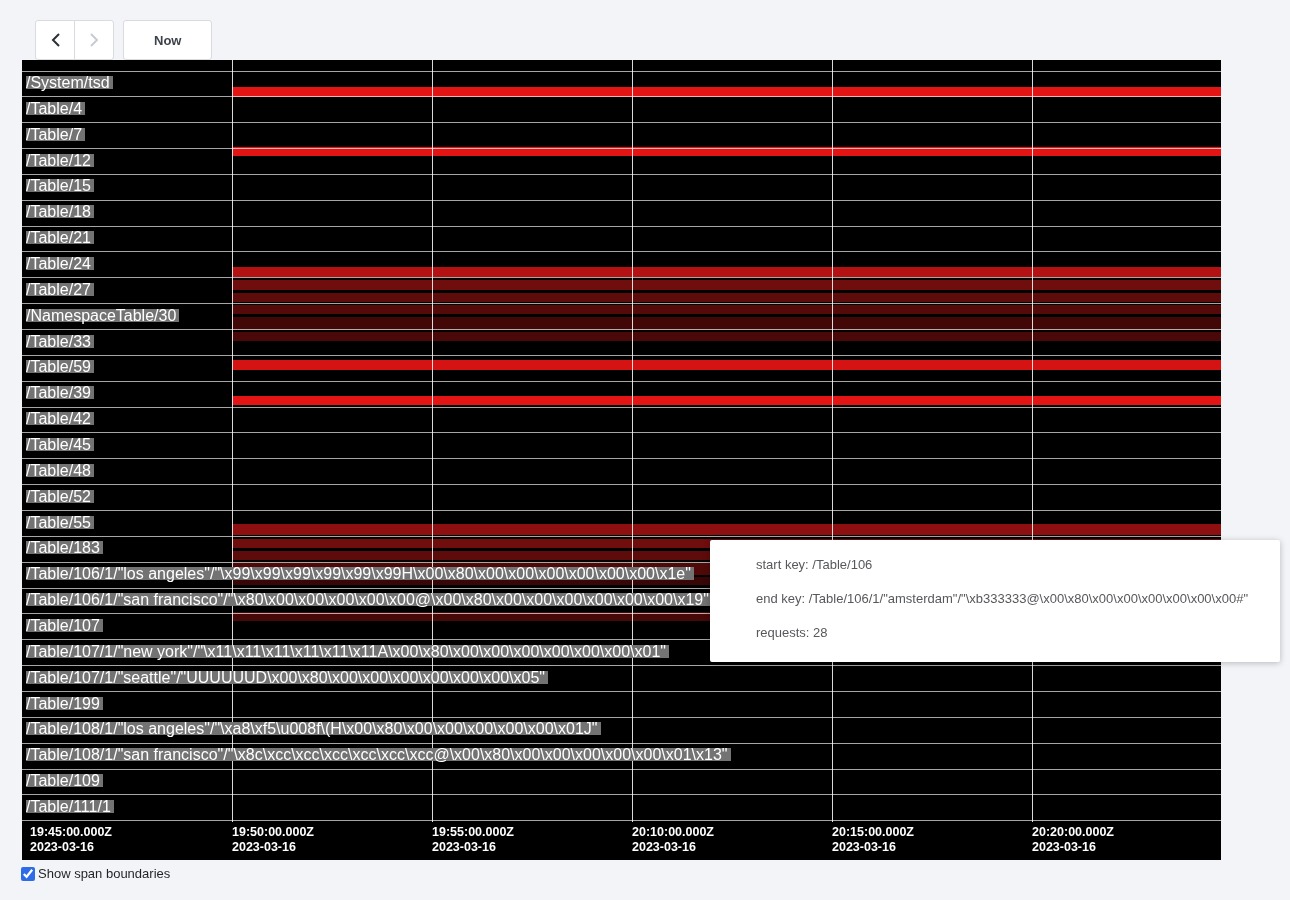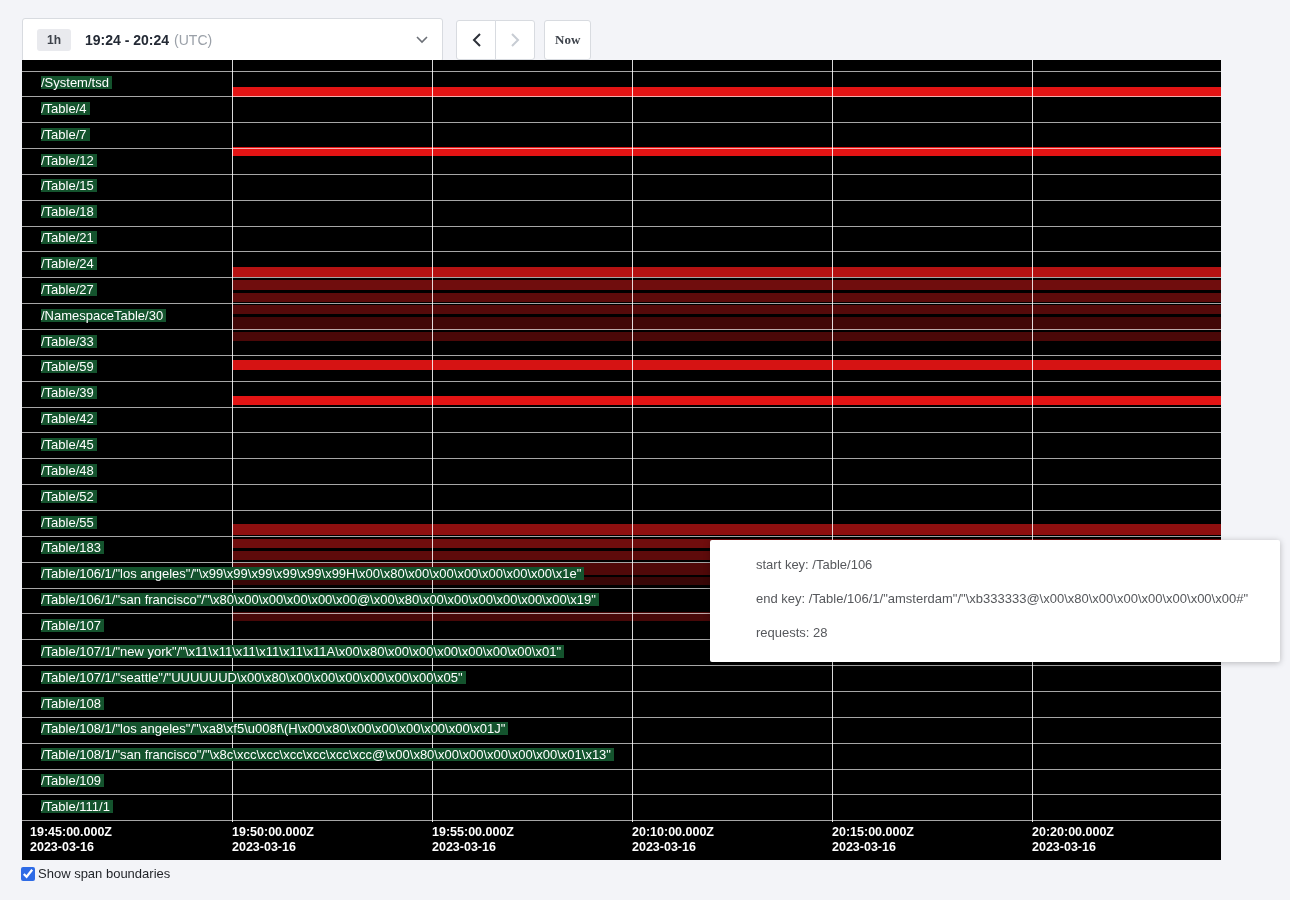--- a/index.html
+++ b/index.html
@@ -14,59 +14,49 @@
   .pill { background:#e9eaee; color:#3e434b; font-size:12px; font-weight:700; padding:4px 10px;
           border-radius:3px; margin-right:14px; }
   .range { font-size:14px; font-weight:700; color:#242a35; }
   .tz { font-size:14px; color:#9aa0a8; margin-left:5px; }
   .chev { margin-left:auto; display:flex; align-items:center; }
   .nav-group { display:flex; margin-left:13px; margin-top:2px; }
   .navbtn { width:40px; height:40px; background:#fff; border:1px solid #d8dbe0; display:flex;
             align-items:center; justify-content:center; cursor:pointer; padding:0; }
   .navbtn.prev { border-radius:3px 0 0 3px; }
   .navbtn.next { border-radius:0 3px 3px 0; margin-left:-1px; }
-  .now-btn { margin-left:9px; margin-top:2px; height:40px; padding:0 10px; background:#fff;
-             border:1px solid #d8dbe0; border-radius:3px; font-family:Liberation Serif, serif;
+  .now-btn { margin-left:9px; margin-top:2px; height:40px; padding:0 30px; background:#fff;
+             border:1px solid #d8dbe0; border-radius:3px; font-family:Liberation Sans, sans-serif;
              font-size:13px; font-weight:700; color:#3e434b; cursor:pointer; }
 
   
   .canvas { position:absolute; left:22px; top:60px; width:1199px; height:800px; background:#000; overflow:hidden; }
   .band    { position:absolute; }
   .rowline { position:absolute; left:0; width:100%; height:1px; background:rgba(255,255,255,0.65); }
   .vline   { position:absolute; top:0; width:1px; height:762px; background:rgba(255,255,255,0.85); }
-  .rowlabel{ position:absolute; left:19px; font-size:13px; line-height:13px; color:#fff; background:#14532d;
+  .rowlabel{ position:absolute; left:4px; font-size:16px; line-height:13px; color:#fff; background:#737373;
              white-space:nowrap; padding-right:3px; }
   .tick { position:absolute; top:765px; color:#fff; font-size:12.5px; font-weight:700; line-height:15px; white-space:nowrap; }
 
   
   .tooltip { position:absolute; left:710px; top:540px; width:570px; padding:8px 22px 12px; background:#fff;
              border-radius:2px; box-shadow:0 1px 6px rgba(0,0,0,0.25); z-index:10; }
   .tooltip > div { font-size:13px; color:#56585c; line-height:34px; white-space:nowrap; overflow:hidden;margin-left:24px; }
 
   
   .footer { position:absolute; left:21px; top:866px; display:flex; align-items:flex-start;
             font-size:13px; color:#1f2227; }
   .footer input { width:14px; height:14px; accent-color:#2e6be6; margin:1px 3px 0 0; cursor:pointer; }
 </style>
 </head>
 <body>
 
 <div class="page">
 
   <div class="toolbar">
-    <div class="time-select">
-      <span class="pill">1h</span>
-      <span class="range">19:24 - 20:24</span>
-      <span class="tz">(UTC)</span>
-      <span class="chev">
-        <svg width="12" height="8" viewBox="0 0 12 8">
-            <path d="M1 1l5 5 5-5" fill="none" stroke="#6c7077" stroke-width="1.6"></path>
-          </svg>
-      </span>
-    </div>
     <div class="nav-group">
       <button class="navbtn prev">
         <svg width="9" height="14" viewBox="0 0 9 14">
             <path d="M8 1L2 7l6 6" fill="none" stroke="#2c3038" stroke-width="2"></path>
           </svg>
       </button>
       <button class="navbtn next" disabled="">
         <svg width="9" height="14" viewBox="0 0 9 14">
             <path d="M1 1l6 6-6 6" fill="none" stroke="#c7ccd3" stroke-width="2"></path>
           </svg>
@@ -144,21 +134,21 @@
       <div class="rowlabel" style="top: 377.998px;">/Table/45</div>
       <div class="rowlabel" style="top: 403.855px;">/Table/48</div>
       <div class="rowlabel" style="top: 429.712px;">/Table/52</div>
       <div class="rowlabel" style="top: 455.569px;">/Table/55</div>
       <div class="rowlabel" style="top: 481.426px;">/Table/183</div>
       <div class="rowlabel" style="top: 507.283px;">/Table/106/1/"los angeles"/"\x99\x99\x99\x99\x99\x99H\x00\x80\x00\x00\x00\x00\x00\x00\x1e"</div>
       <div class="rowlabel" style="top: 533.14px;">/Table/106/1/"san francisco"/"\x80\x00\x00\x00\x00\x00@\x00\x80\x00\x00\x00\x00\x00\x00\x19"</div>
       <div class="rowlabel" style="top: 558.997px;">/Table/107</div>
       <div class="rowlabel" style="top: 584.854px;">/Table/107/1/"new york"/"\x11\x11\x11\x11\x11\x11A\x00\x80\x00\x00\x00\x00\x00\x00\x01"</div>
       <div class="rowlabel" style="top: 610.711px;">/Table/107/1/"seattle"/"UUUUUUD\x00\x80\x00\x00\x00\x00\x00\x00\x05"</div>
-      <div class="rowlabel" style="top: 636.568px;">/Table/108</div>
+      <div class="rowlabel" style="top: 636.568px;">/Table/199</div>
       <div class="rowlabel" style="top: 662.425px;">/Table/108/1/"los angeles"/"\xa8\xf5\u008f\(H\x00\x80\x00\x00\x00\x00\x00\x01J"</div>
       <div class="rowlabel" style="top: 688.282px;">/Table/108/1/"san francisco"/"\x8c\xcc\xcc\xcc\xcc\xcc\xcc@\x00\x80\x00\x00\x00\x00\x00\x01\x13"</div>
       <div class="rowlabel" style="top: 714.139px;">/Table/109</div>
       <div class="rowlabel" style="top: 739.996px;">/Table/111/1</div>
       <div class="tick" style="left: 8px;">
         <div>19:45:00.000Z</div>
         <div>2023-03-16</div>
       </div>
       <div class="tick" style="left: 210px;">
         <div>19:50:00.000Z</div>

